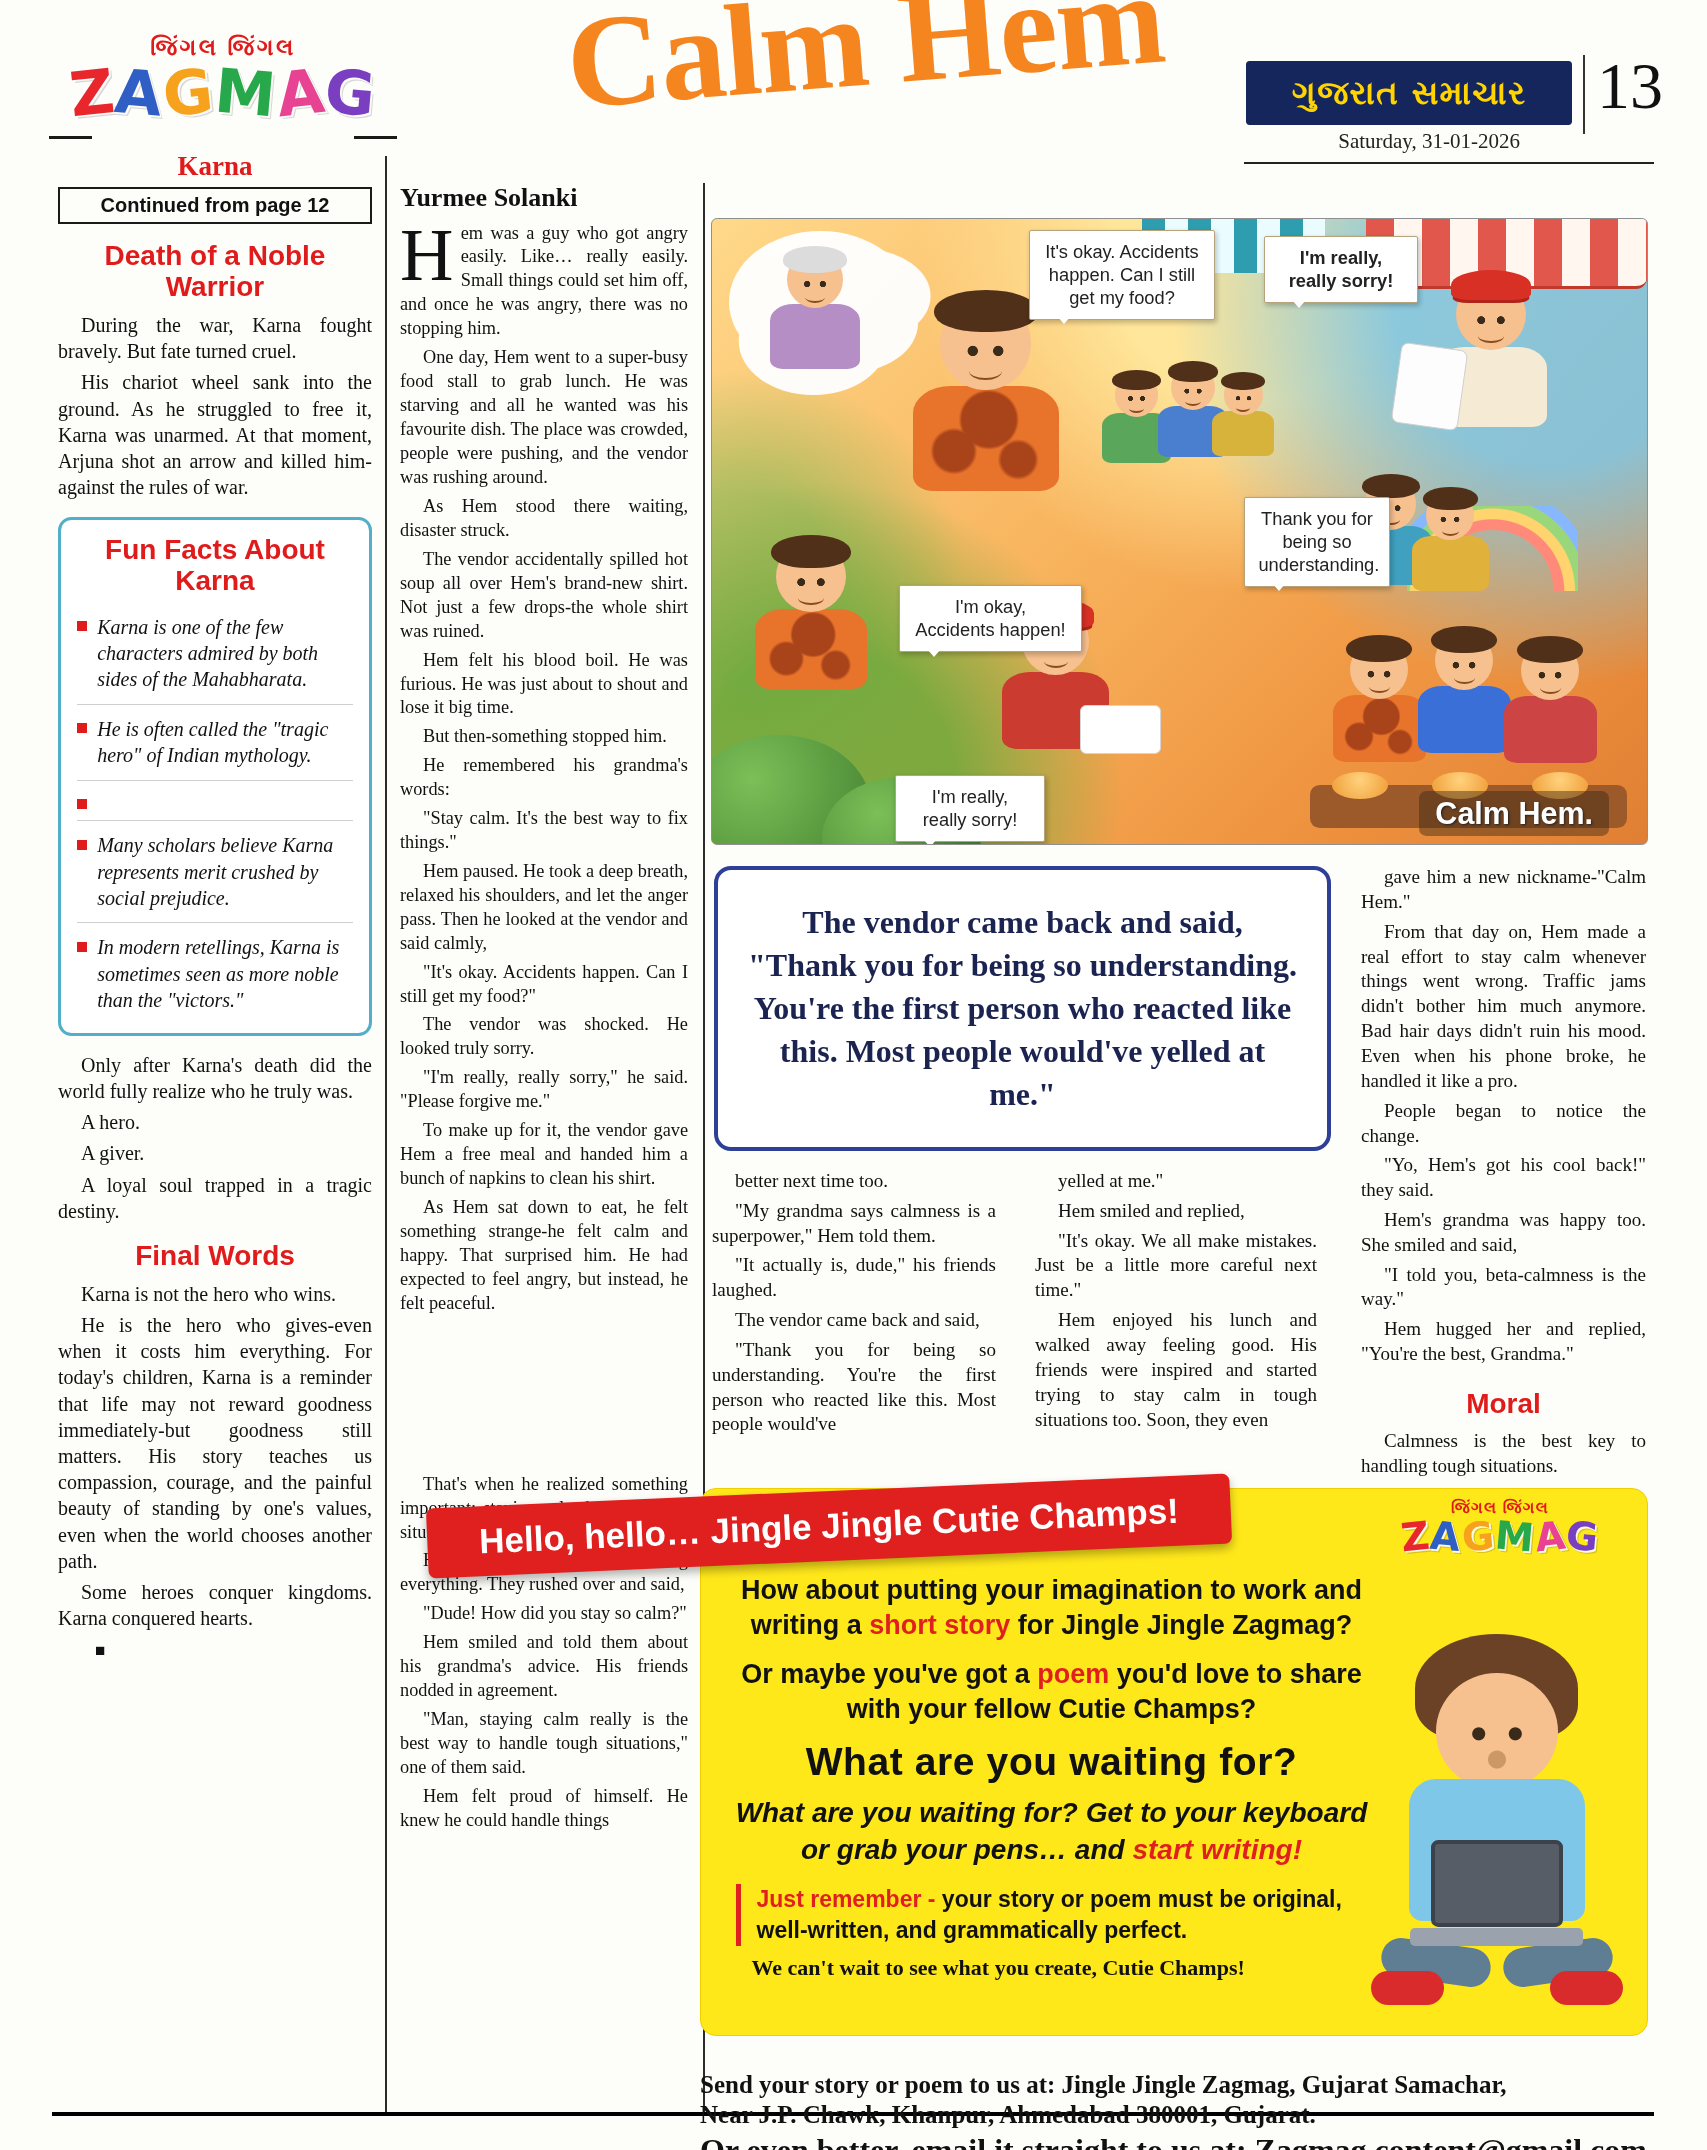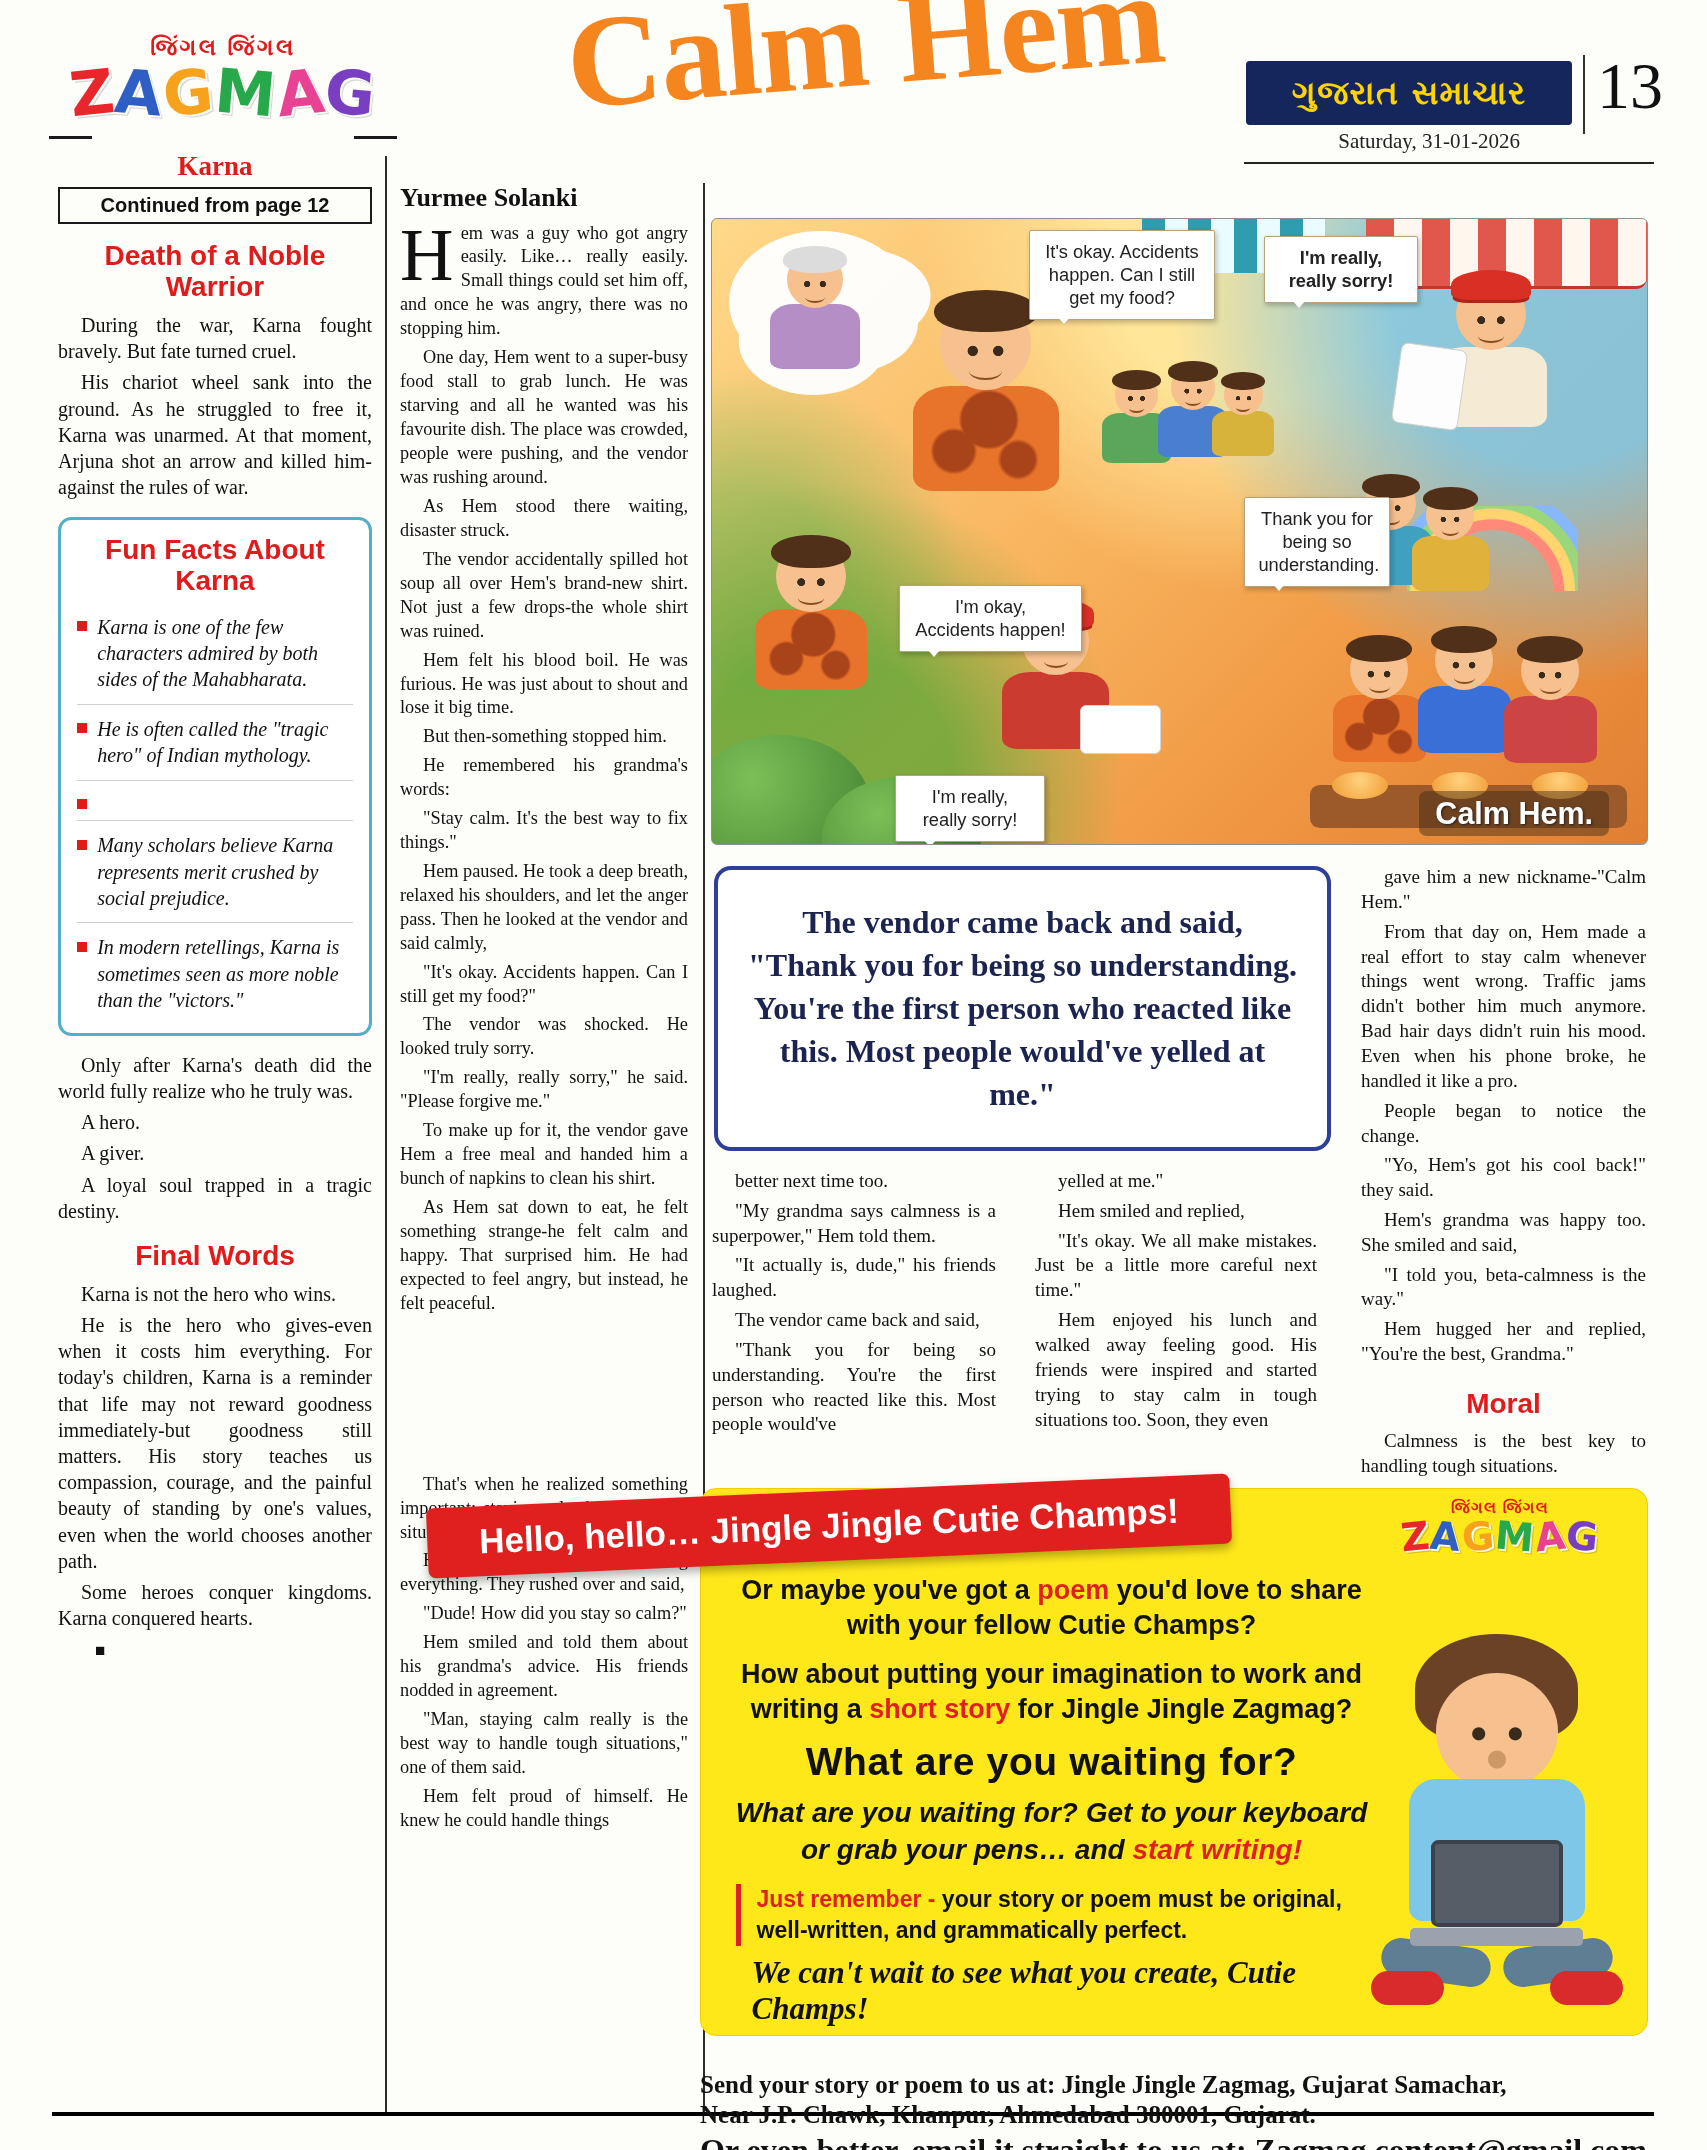--- a/index.html
+++ b/index.html
@@ -171,22 +171,22 @@
   .promo-logo .logo-guj { font-size:16px; letter-spacing:1.2px; }
   .promo-logo .logo-letters { font-size:39px; }
   .promo-content { position:absolute; left:26px; top:84px; width:649px;
     font-family:"Liberation Sans",sans-serif; }
   .promo-q { font-weight:bold; font-size:27px; line-height:1.3; text-align:center; margin-bottom:13.4px; }
   .hl-red { color:#e01f1f; }
   .promo-big { font-weight:bold; font-size:39px; text-align:center; margin:6.1px 0 11px; letter-spacing:0.6px; }
   .promo-cta { font-style:italic; font-weight:bold; font-size:28px; line-height:1.3; text-align:center; margin-bottom:16px; }
   .promo-remember { border-left:5.5px solid #e01f1f; padding-left:16px; margin:3.7px 0 8.5px 8.5px;
     font-weight:bold; font-size:23px; line-height:1.35; }
-  .promo-wait { font-family:"Liberation Serif",serif; font-style:italic; font-weight:bold;
-    font-size:31px; margin-left:8.5px; padding-left:16px; }
+  .promo-wait { font-family:"Liberation Serif",serif; font-weight:bold;
+    font-size:22px; margin-left:8.5px; padding-left:16px; }
 
   .promo-boy { position:absolute; right:28px; top:145px; width:244px; height:384px; }
   .boy-hair { position:absolute; top:0; left:40px; width:163px; height:109px; background:#6b4226; border-radius:60% 60% 42% 42%; }
   .boy-face { position:absolute; top:39px; left:61px; width:122px; height:117px; border-radius:50%;
     background:
       radial-gradient(circle at 35% 52%, #3a2a1a 6%, transparent 7%),
       radial-gradient(circle at 65% 52%, #3a2a1a 6%, transparent 7%),
       radial-gradient(circle at 50% 74%, #c96 8%, transparent 9%),
       #f7c08f; }
   .boy-body { position:absolute; top:145px; left:34px; width:176px; height:142px; background:#7ec7e8; border-radius:27px 27px 13.4px 13.4px; }
@@ -443,22 +443,22 @@
       <div class="boy-body"></div>
       <div class="boy-leg leg-l"></div>
       <div class="boy-leg leg-r"></div>
       <div class="boy-shoe shoe-l"></div>
       <div class="boy-shoe shoe-r"></div>
       <div class="boy-screen"></div>
       <div class="boy-base"></div>
     </div>
 
     <div class="promo-content">
+      <p class="promo-q"><span>How about putting your imagination to work and writing a </span><span class="hl-red">short story</span><span> for Jingle Jingle Zagmag?</span></p>
       <p class="promo-q"><span>Or maybe you've got a </span><span class="hl-red">poem</span><span> you'd love to share with your fellow Cutie Champs?</span></p>
-      <p class="promo-q"><span>How about putting your imagination to work and writing a </span><span class="hl-red">short story</span><span> for Jingle Jingle Zagmag?</span></p>
       <p class="promo-big">What are you waiting for?</p>
       <p class="promo-cta"><span>What are you waiting for? Get to your keyboard or grab your pens… and </span><span class="hl-red">start writing!</span></p>
       <p class="promo-remember"><span class="hl-red">Just remember - </span><span>your story or poem must be original, well-written, and grammatically perfect.</span></p>
       <p class="promo-wait">We can't wait to see what you create, Cutie Champs!</p>
     </div>
   </section>
 
   <div class="promo-banner">
       <span>Hello, hello… Jingle Jingle Cutie Champs!</span>
     </div>

